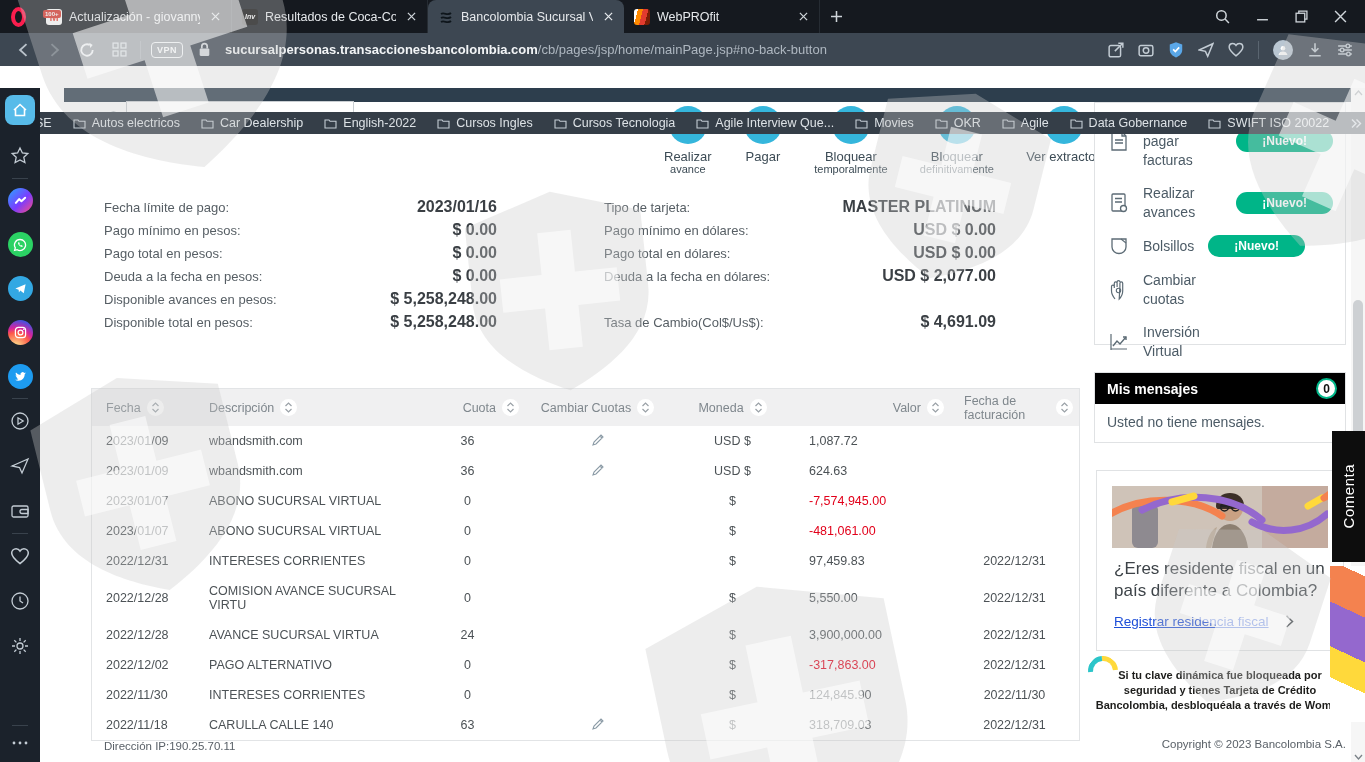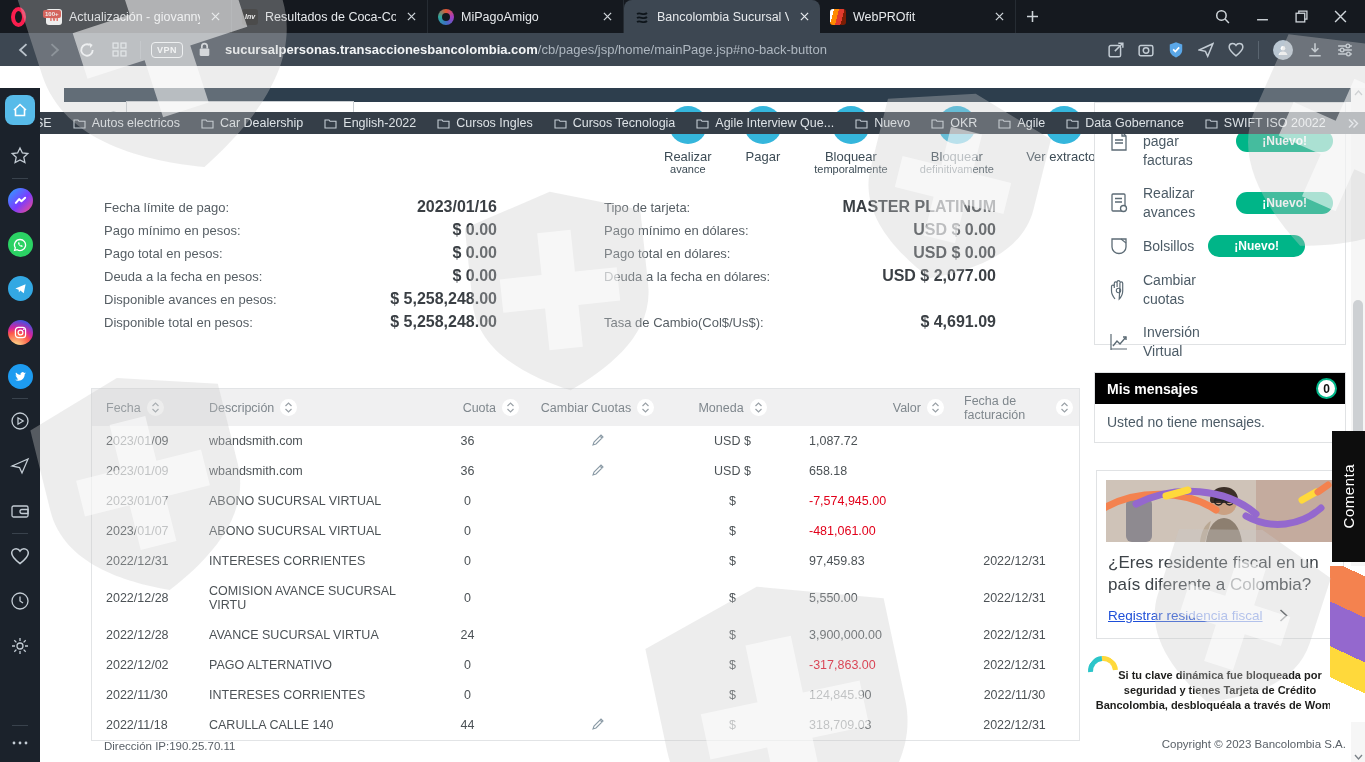--- a/index.html
+++ b/index.html
@@ -93,21 +93,21 @@
   .ql-ic { width:24px; flex:none; display:flex; justify-content:center; color:#5c6b75; }
   .ql-label { font-size:14px; color:#4c5b66; max-width:92px; line-height:1.35; }
   .badge-new { background:#00b588; color:#fff; font-size:12px; font-weight:bold; padding:4px 26px; border-radius:13px; white-space:nowrap; margin-left:auto; }
   .badge-inline { margin-left:4px; }
 
   .messages { position:absolute; left:1030px; top:284px; width:252px; border:1px solid #e0e2e4; background:#fff; }
   .msg-head { background:#000; color:#fff; height:31px; display:flex; align-items:center; justify-content:space-between; padding:0 8px 0 12px; font-size:14px; font-weight:bold;text-align:center; }
   .msg-count { width:21px; height:21px; border-radius:50%; background:#fff; border:2px solid #00b588; color:#111; font-size:12px; font-weight:bold; display:flex; align-items:center; justify-content:center; }
   .msg-body { padding:10px 12px 12px; font-size:14px; color:#4c5b66; }
 
-  .ad { position:absolute; left:1032px; top:382px; width:248px; border:1px solid #e0e2e4; background:#fff; padding:9px; }
+  .ad { position:absolute; left:1032px; top:382px; width:248px; border:1px solid #e0e2e4; background:#fff; padding:15px; }
   .ad-img { height:62px; position:relative; overflow:hidden; background:linear-gradient(100deg,#cdbfb4 0 30%,#b8aba2 30% 55%,#d8cfc6 55% 100%); }
   .ad-head { font-size:17px; color:#3d4348; line-height:1.28; margin:10px 2px 12px; }
   .ad-link { font-size:13.5px; color:#1d4ed8; text-decoration:underline; display:flex; align-items:center; gap:16px; margin:0 2px 6px; cursor:pointer; }
 
   .wompi { position:absolute; left:1030px; top:580px; width:252px; text-align:center; font-size:11px; font-weight:bold; color:#1d1d1b; line-height:1.35; }
   .arc-y { position:absolute; left:1024px; top:568px; width:30px; height:30px; border:5px solid transparent; border-top:5px solid #ffd93b; border-left:5px solid #2cc5c9; border-radius:50%; transform:rotate(40deg); }
   .copyright { position:absolute; left:1030px; top:650px; width:252px; text-align:right; font-size:11.5px; color:#5a6168; }
 
   
   .scrollbar { position:absolute; right:0; top:88px; bottom:0; width:14px; background:#f6f6f6; z-index:2; display:flex; flex-direction:column; align-items:center; }
@@ -152,29 +152,20 @@
     <div class="tab">
       <span class="fav fav-inv">Inv</span>
       <span class="tab-title">Resultados de Coca-Cola - </span>
       <span class="tab-close">
           <svg class="ic" width="9" height="9" viewBox="0 0 10 10">
             <path d="M1 1 9 9 M9 1 1 9" stroke="#cfd5da" stroke-width="1.4" fill="none"></path>
           </svg>
         </span>
     </div>
 
-    <div class="tab">
-      <span class="fav fav-mpa"></span>
-      <span class="tab-title">MiPagoAmigo</span>
-      <span class="tab-close">
-          <svg class="ic" width="9" height="9" viewBox="0 0 10 10">
-            <path d="M1 1 9 9 M9 1 1 9" stroke="#cfd5da" stroke-width="1.4" fill="none"></path>
-          </svg>
-        </span>
-    </div>
 
     <div class="tab active">
       <span class="fav fav-banco">
           <svg class="ic" width="14" height="14" viewBox="0 0 14 14">
             <path d="M2 4c3-2 7 2 10-1 M2 8c3-2 7 2 10-1 M2 12c3-2 7 2 10-1" stroke="#0e151b" stroke-width="1.8" fill="none"></path>
           </svg>
         </span>
       <span class="tab-title">Bancolombia Sucursal Virtu</span>
       <span class="tab-close">
           <svg class="ic" width="9" height="9" viewBox="0 0 10 10">
@@ -351,21 +342,21 @@
     <span class="bm">
         <svg class="ic" width="13" height="11" viewBox="0 0 13 11">
           <path d="M1 2h4l1 1.3h6V10H1Z" stroke="#c3ccd4" fill="none" stroke-width="1.1"></path>
         </svg>
         <span>Agile Interview Que...</span>
       </span>
     <span class="bm">
         <svg class="ic" width="13" height="11" viewBox="0 0 13 11">
           <path d="M1 2h4l1 1.3h6V10H1Z" stroke="#c3ccd4" fill="none" stroke-width="1.1"></path>
         </svg>
-        <span>Nuevo</span>
+        <span>Movies</span>
       </span>
     <span class="bm">
         <svg class="ic" width="13" height="11" viewBox="0 0 13 11">
           <path d="M1 2h4l1 1.3h6V10H1Z" stroke="#c3ccd4" fill="none" stroke-width="1.1"></path>
         </svg>
         <span>OKR</span>
       </span>
     <span class="bm">
         <svg class="ic" width="13" height="11" viewBox="0 0 13 11">
           <path d="M1 2h4l1 1.3h6V10H1Z" stroke="#c3ccd4" fill="none" stroke-width="1.1"></path>
@@ -675,21 +666,21 @@
         <span class="td c-center"></span>
       </div>
     <div class="tx-row">
         <span class="td">2023/01/09</span>
         <span class="td">wbandsmith.com</span>
         <span class="td c-center">36</span>
         <span class="td c-center pencil"><svg class="ic" width="14" height="14" viewBox="0 0 14 14" style="display:inline">
             <path d="M2 12l1-3 7-7 2 2-7 7Z M9 3l2 2" stroke="#8a9aa5" fill="none" stroke-width="1.1"></path>
           </svg></span>
         <span class="td c-center">USD $</span>
-        <span class="td c-right">658.18</span>
+        <span class="td c-right">624.63</span>
         <span class="td c-center"></span>
       </div>
     <div class="tx-row">
         <span class="td">2023/01/07</span>
         <span class="td">ABONO SUCURSAL VIRTUAL</span>
         <span class="td c-center">0</span>
         <span class="td"></span>
         <span class="td c-center">$</span>
         <span class="td c-right neg">-7,574,945.00</span>
         <span class="td c-center"></span>
@@ -744,21 +735,21 @@
         <span class="td">INTERESES CORRIENTES</span>
         <span class="td c-center">0</span>
         <span class="td"></span>
         <span class="td c-center">$</span>
         <span class="td c-right">124,845.90</span>
         <span class="td c-center">2022/11/30</span>
       </div>
     <div class="tx-row">
         <span class="td">2022/11/18</span>
         <span class="td">CARULLA CALLE 140</span>
-        <span class="td c-center">44</span>
+        <span class="td c-center">63</span>
         <span class="td c-center pencil"><svg class="ic" width="14" height="14" viewBox="0 0 14 14" style="display:inline">
             <path d="M2 12l1-3 7-7 2 2-7 7Z M9 3l2 2" stroke="#8a9aa5" fill="none" stroke-width="1.1"></path>
           </svg></span>
         <span class="td c-center">$</span>
         <span class="td c-right">318,709.03</span>
         <span class="td c-center">2022/12/31</span>
       </div>
   </div>
 
   <div class="footer-ip">Dirección IP:190.25.70.11</div>

